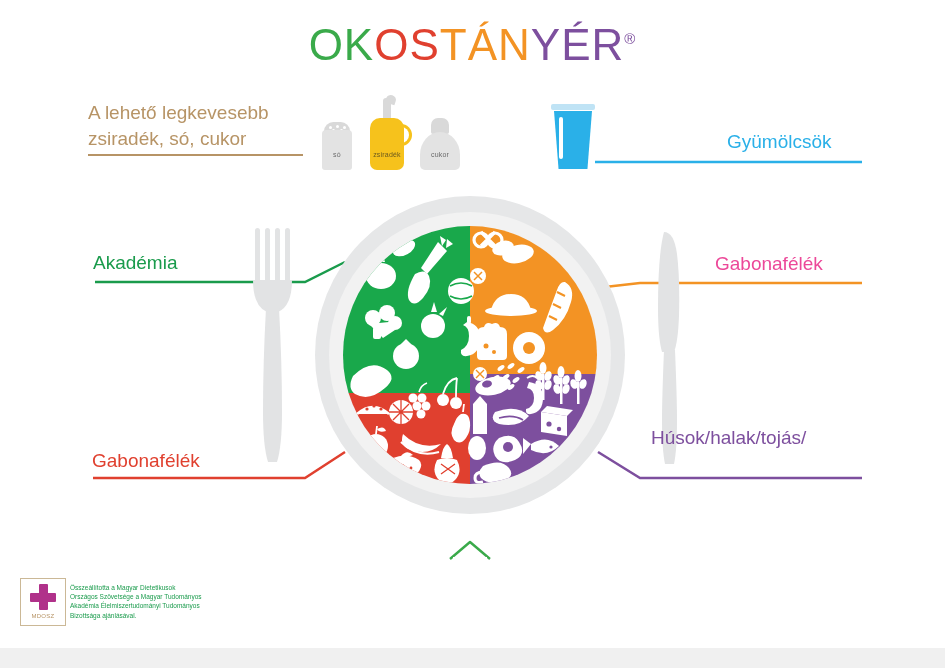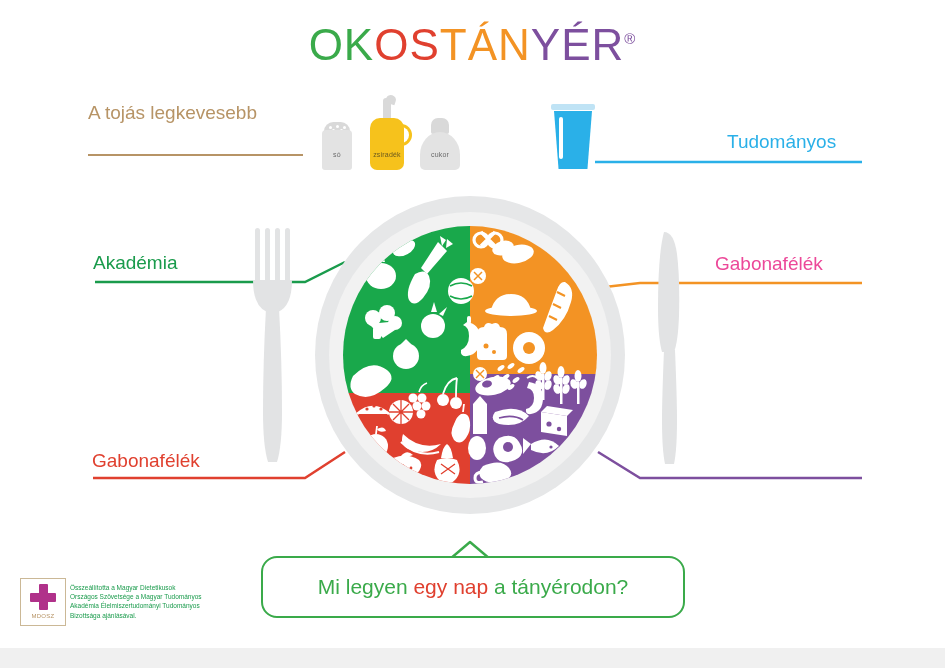--- a/index.html
+++ b/index.html
@@ -272,21 +272,22 @@
 </head>
 <body>
 
 <div id="stage">
 
   <div id="title" class="abs">
     <span class="t-green">OK</span><span class="t-red">OS</span><span class="t-orange">TÁN</span><span class="t-purple">YÉR</span><span class="t-reg">®</span>
   </div>
 
   <div id="fats-text" class="abs">
-    <div>A tojás legkevesebb</div>
+    <div>A lehető legkevesebb</div>
+    <div>zsiradék, só, cukor</div>
   </div>
   <div id="fats-underline" class="abs"></div>
 
   <div id="salt" class="abs">
     <div class="cap">
       <div class="dot" style="left:5px;  top:4px;"></div>
       <div class="dot" style="left:12px; top:3px;"></div>
       <div class="dot" style="left:19px; top:4px;"></div>
       <div class="dot" style="left:8px;  top:7px;"></div>
       <div class="dot" style="left:16px; top:7px;"></div>
@@ -606,29 +607,27 @@
     <g class="cutlery-fill">
       <path d="M12 4 q10 0 13 22 q3 24 2 62 q-1 26 -5 36 l-12 0 q-4 -14 -4 -44 q0 -54 6 -76 Z"></path>
       <path d="M12 122 l11 0 q2 48 2 70 q0 30 -3 44 l-9 0 q-3 -14 -3 -44 q0 -22 2 -70 Z"></path>
     </g>
   </svg>
 
   <svg id="bubble-tail" class="abs" viewBox="0 0 44 20">
     <path d="M2 19 L22 2 L42 19" fill="#ffffff" stroke="#3aaa4a" stroke-width="2.4" stroke-linejoin="round"></path>
     <rect x="5" y="17" width="34" height="5" fill="#ffffff"></rect>
   </svg>
-  <div id="bubble" class="abs">
-    <div id="bubble-text"><span>Mi legyen </span><span class="hl">egy nap</span><span> a tányérodon?</span></div>
-  </div>
-
-  <div class="lbl" id="lbl-folyadekok">Tudományos</div>
+
+  <div class="lbl" id="lbl-folyadekok">Gyümölcsök</div>
   <div class="lbl" id="lbl-zoldsegek">Akadémia</div>
   <div class="lbl" id="lbl-gyumolcsok">Gabonafélék</div>
   <div class="lbl" id="lbl-gabonafelek">Gabonafélék</div>
   <div class="lbl" id="lbl-husok">
+    <div>Húsok/halak/tojás/</div>
   </div>
 
   <div id="logo" class="abs">
     <div id="logo-box"></div>
     <div id="logo-cross">
       <div class="bar h"></div>
       <div class="bar v"></div>
     </div>
     <div id="logo-name">MDOSZ</div>
   </div>

